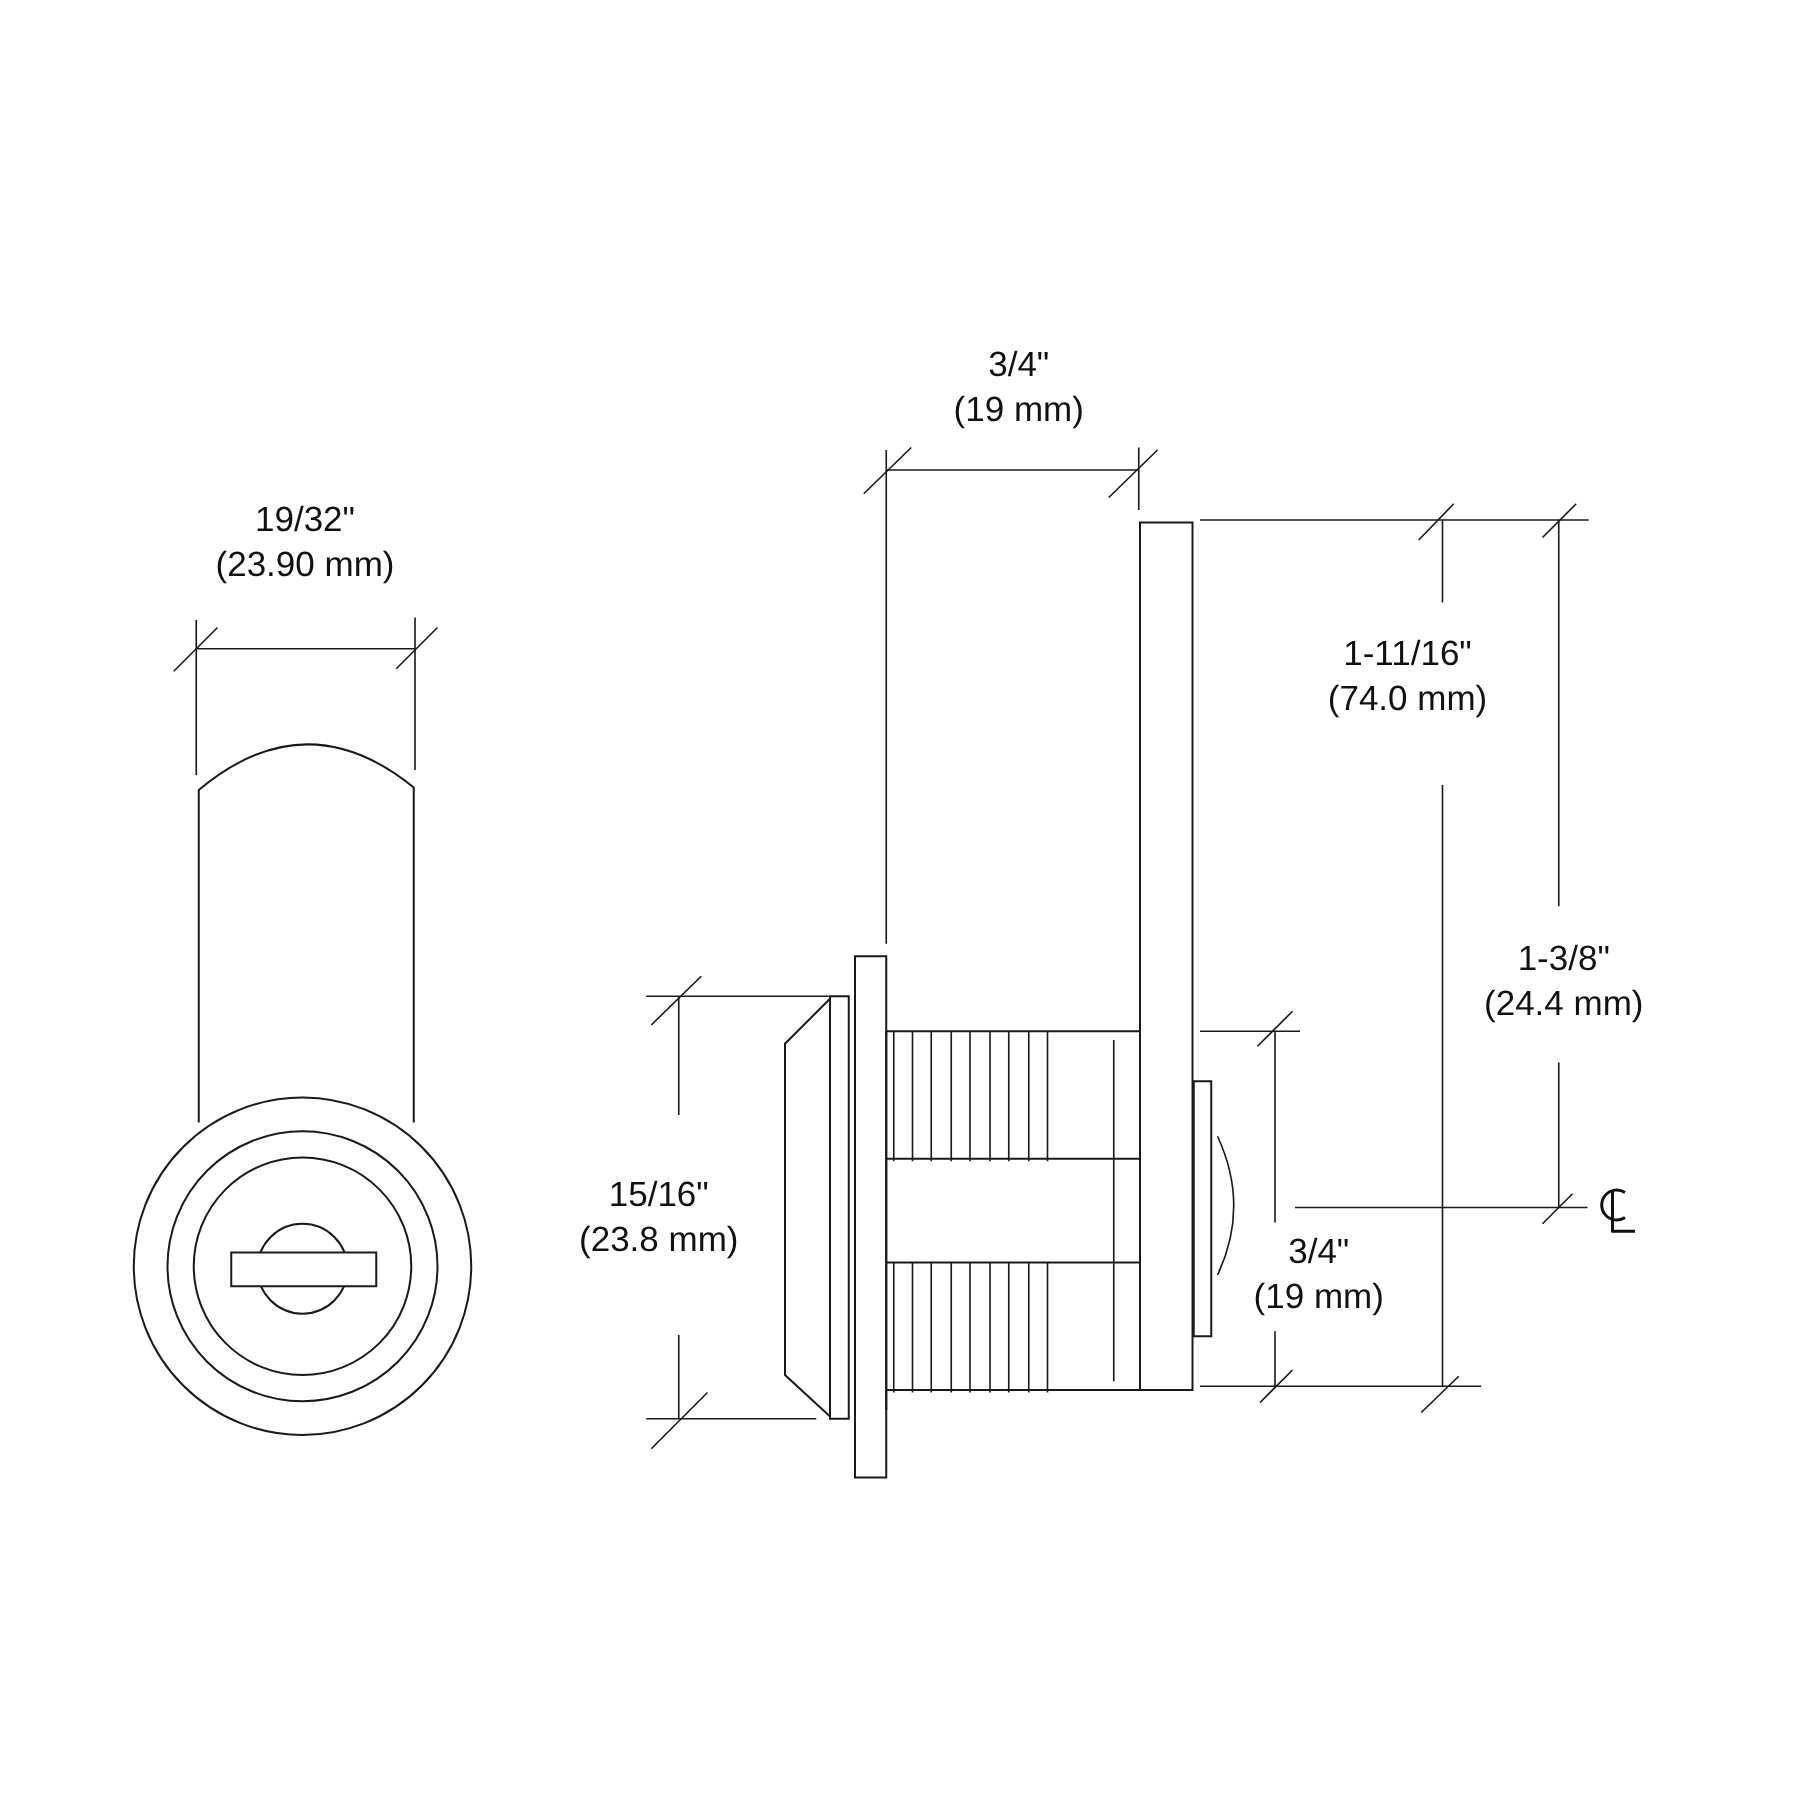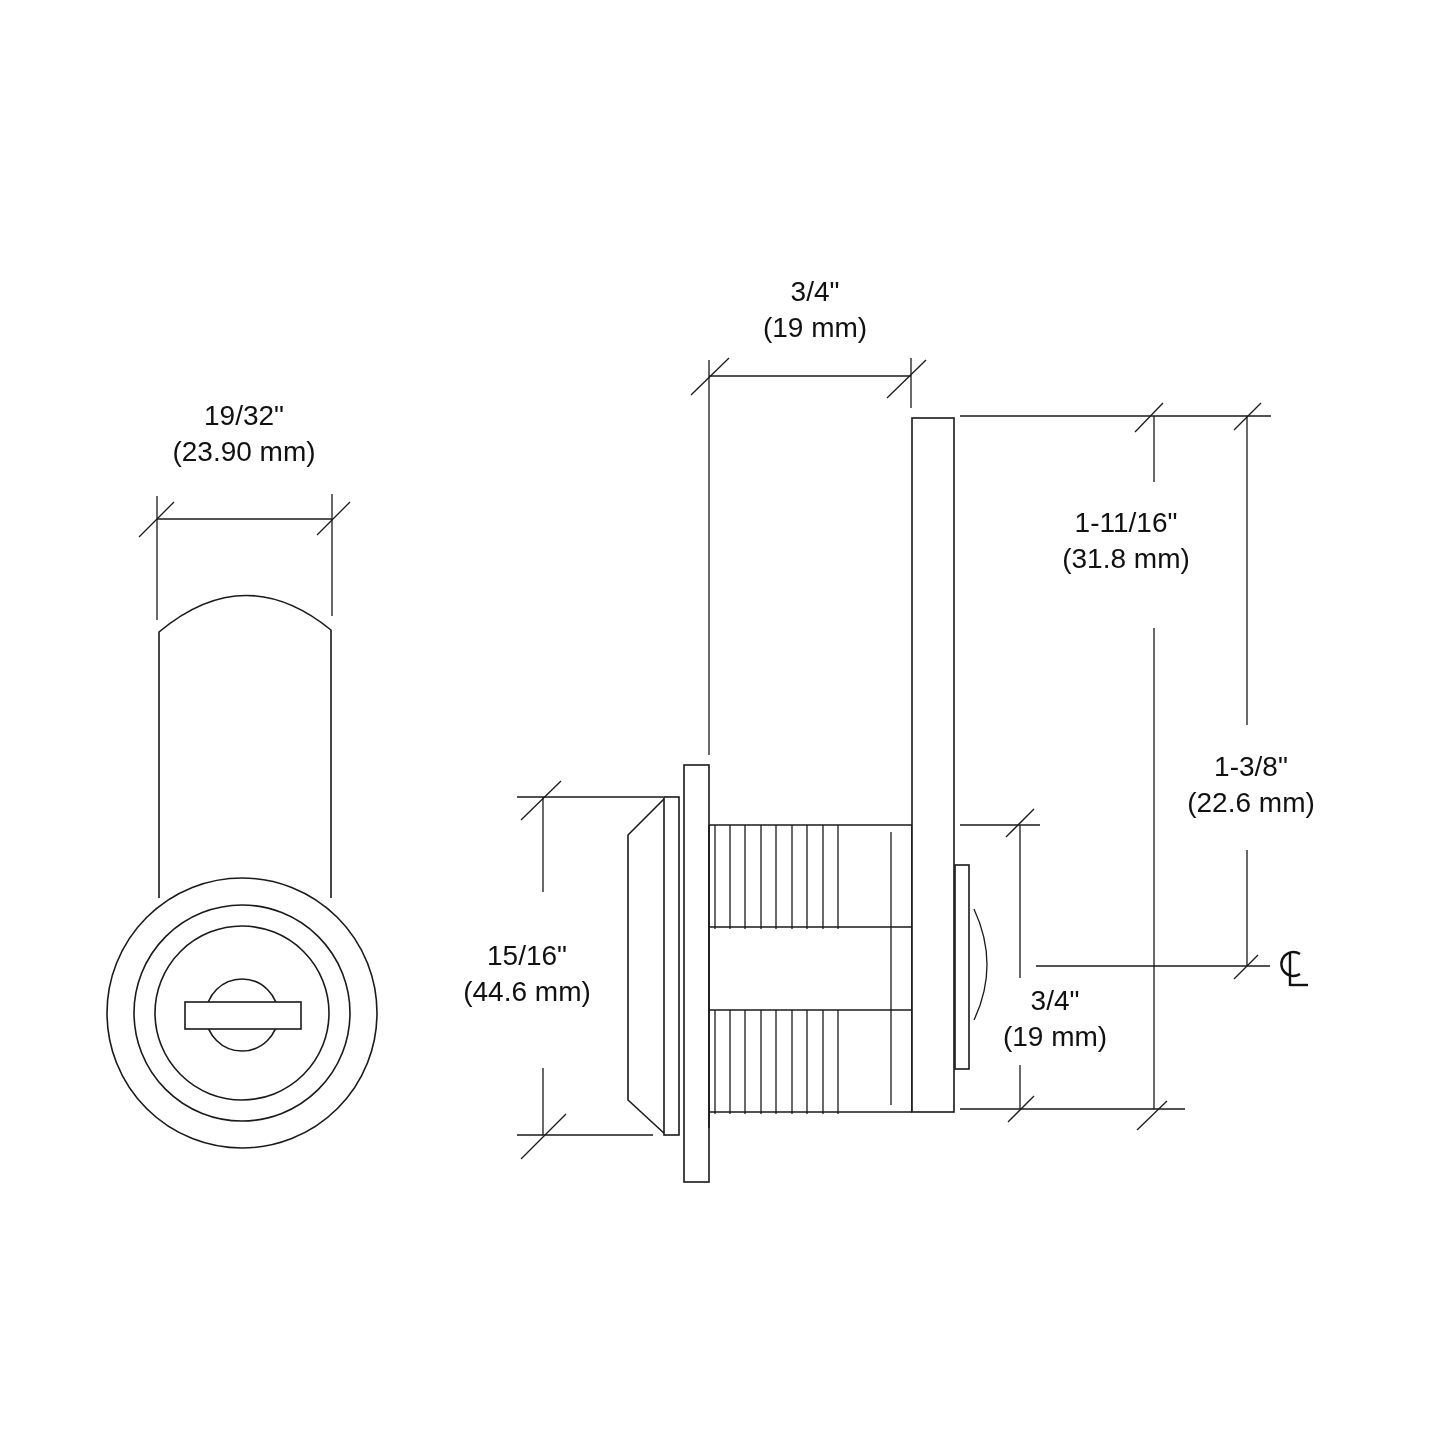--- a/index.html
+++ b/index.html
@@ -140,31 +140,31 @@
   <div>(23.90 mm)</div>
 </div>
 
 <div class="lbl" style="left:815px; top:274px;">
   <div>3/4"</div>
   <div>(19 mm)</div>
 </div>
 
 <div class="lbl" style="left:527px; top:938px;">
   <div>15/16"</div>
-  <div>(44.6 mm)</div>
+  <div>(23.8 mm)</div>
 </div>
 
 <div class="lbl" style="left:1126px; top:505px;">
   <div>1-11/16"</div>
-  <div>(31.8 mm)</div>
+  <div>(74.0 mm)</div>
 </div>
 
 <div class="lbl" style="left:1251px; top:749px;">
   <div>1-3/8"</div>
-  <div>(22.6 mm)</div>
+  <div>(24.4 mm)</div>
 </div>
 
 <div class="lbl" style="left:1055px; top:983px;">
   <div>3/4"</div>
   <div>(19 mm)</div>
 </div>
 
 <svg style="position:absolute; left:1278px; top:948px;" width="40" height="46" viewBox="0 0 40 46">
   <path d="M22,6 A12,12 0 1 0 22,26" stroke="#111" stroke-width="2.4" fill="none"></path>
   <line x1="12" y1="4" x2="12" y2="38" stroke="#111" stroke-width="2.4"></line>

